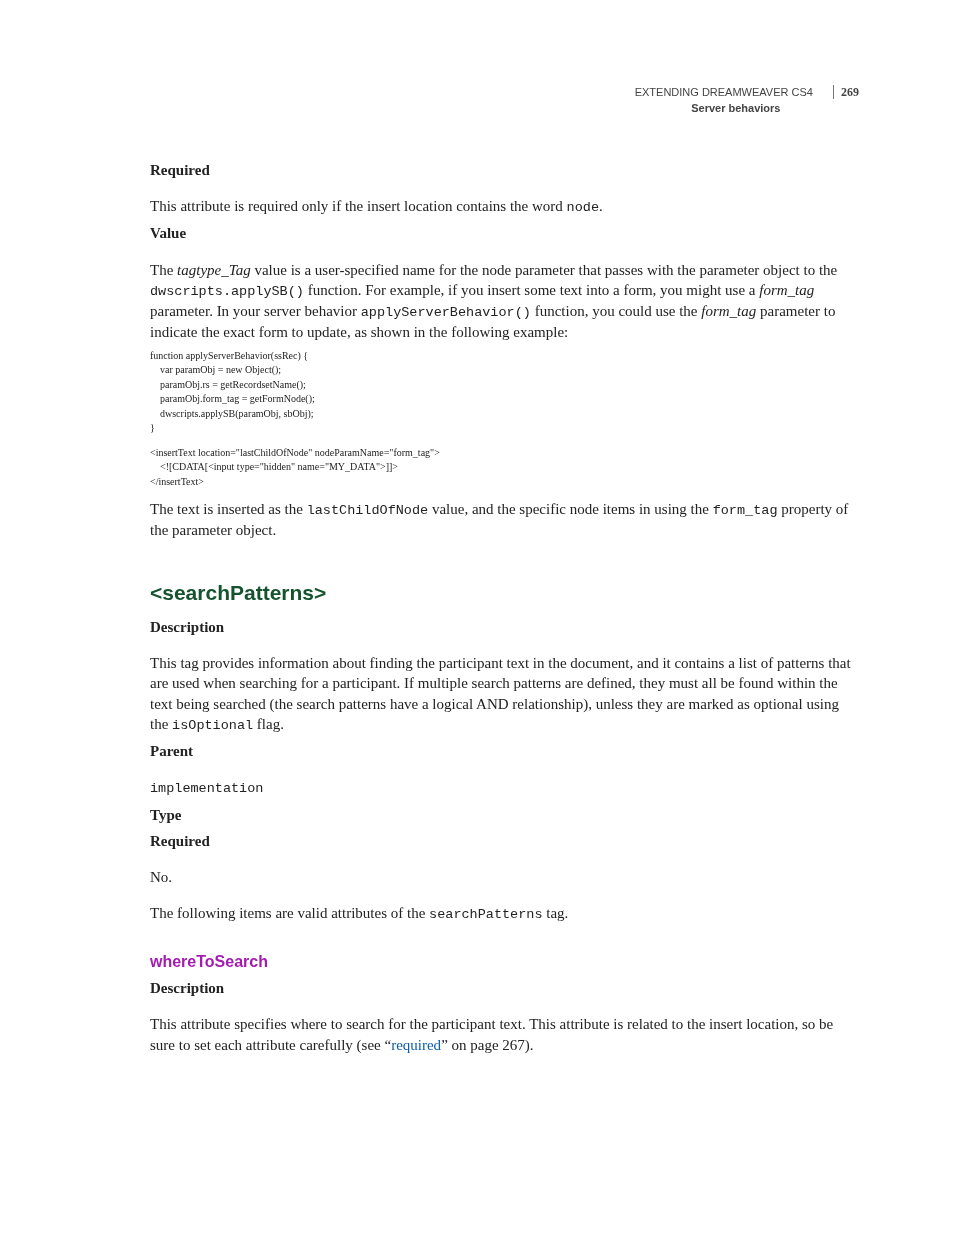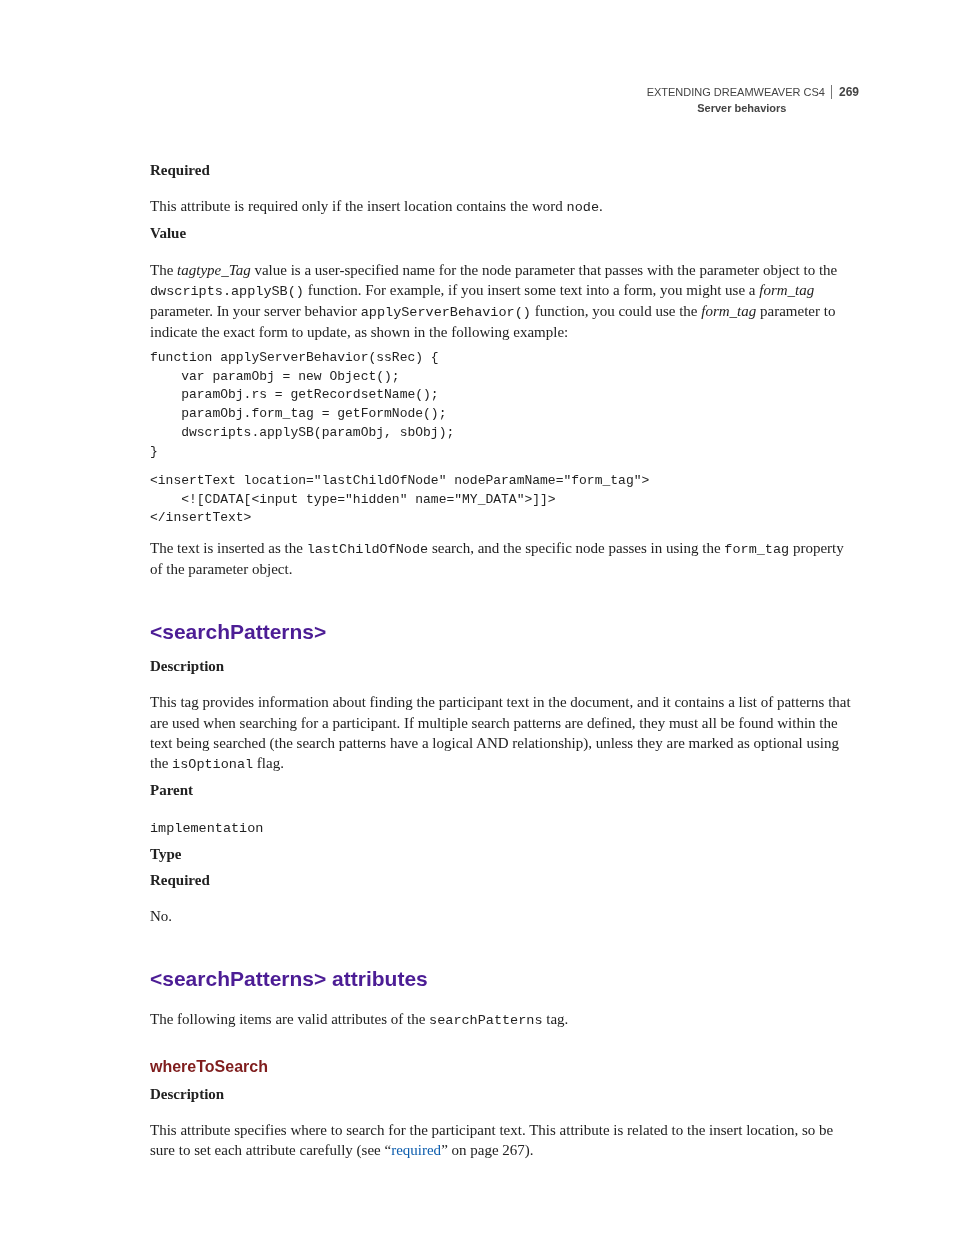--- a/index.html
+++ b/index.html
@@ -24,26 +24,27 @@
     right: 95px;
     text-align: right;
     font-family: "Myriad Pro", Arial, Helvetica, sans-serif;
     font-size: 11px;
     color: #444;
     line-height: 1.3;
   }
   .running-head .rule {
     display: inline-block;
     border-right: 1px solid #777;
-    padding-right: 6px;
+    padding-right: 20px;
     margin-right: 4px;
   }
   .running-head .pagenum {
     font-weight: 700;
     font-size: 12px;
+    font-family: Liberation Serif, serif;
   }
   .running-head .section {
     font-weight: 700;
     display: block;
     padding-right: 22px;
     text-align: center;
   }
   .content {
     margin-top: 75px;
   }
@@ -53,42 +54,42 @@
     margin-bottom: 4px;
   }
   p {
     margin: 16px 0 6px 0;
   }
   .mono, code {
     font-family: "Courier New", Courier, monospace;
     font-size: 13.5px;
   }
   .codeblock {
-    font-family: Liberation Mono, monospace;
-    font-size: 13px;
+    font-family: Liberation Serif, serif;
+    font-size: 10px;
     white-space: pre;
     line-height: 1.45;
     margin: 6px 0 10px 0;
   }
   .ital { font-style: italic; }
   .h2 {
     font-family: "Myriad Pro", Arial, Helvetica, sans-serif;
     font-weight: 700;
     font-size: 21px;
     margin-top: 38px;
     margin-bottom: 10px;
-    color: #4c1d95;
+    color: #14532d;
   }
   .h3 {
     font-family: "Myriad Pro", Arial, Helvetica, sans-serif;
     font-weight: 700;
     font-size: 16px;
     margin-top: 26px;
     margin-bottom: 4px;
-    color: #7f1d1d;
+    color: #a21caf;
   }
   .link { color: #0b5cad; }
   .para-spaced { margin-top: 10px; }
 </style>
 </head>
 <body>
 
 <div class="page">
 
   <div class="running-head">
@@ -117,39 +118,38 @@
     paramObj.form_tag = getFormNode();
     dwscripts.applySB(paramObj, sbObj);
 }</div>
 
 
     <div class="codeblock">&lt;insertText location="lastChildOfNode" nodeParamName="form_tag"&gt;
     &lt;![CDATA[&lt;input type="hidden" name="MY_DATA"&gt;]]&gt;
 &lt;/insertText&gt;</div>
 
     <p class="para-spaced">
-      <span>The text is inserted as the </span><code class="mono">lastChildOfNode</code><span> search, and the specific node passes in using the </span><code class="mono">form_tag</code><span> property of the parameter object.</span>
+      <span>The text is inserted as the </span><code class="mono">lastChildOfNode</code><span> value, and the specific node items in using the </span><code class="mono">form_tag</code><span> property of the parameter object.</span>
     </p>
 
     <div class="h2">&lt;searchPatterns&gt;</div>
 
     <div class="label-head">Description</div>
     <p>
       <span>This tag provides information about finding the participant text in the document, and it contains a list of patterns that are used when searching for a participant. If multiple search patterns are defined, they must all be found within the text being searched (the search patterns have a logical AND relationship), unless they are marked as optional using the </span><code class="mono">isOptional</code><span> flag.</span>
     </p>
 
     <div class="label-head">Parent</div>
     <p><code class="mono">implementation</code></p>
 
     <div class="label-head">Type</div>
 
     <div class="label-head">Required</div>
     <p>No.</p>
 
-    <div class="h2">&lt;searchPatterns&gt; attributes</div>
     <p>
       <span>The following items are valid attributes of the </span><code class="mono">searchPatterns</code><span> tag.</span>
     </p>
 
     <div class="h3">whereToSearch</div>
 
     <div class="label-head">Description</div>
     <p>
       <span>This attribute specifies where to search for the participant text. This attribute is related to the insert location, so be sure to set each attribute carefully (see “</span><span class="link">required</span><span>” on page 267).</span>
     </p>

